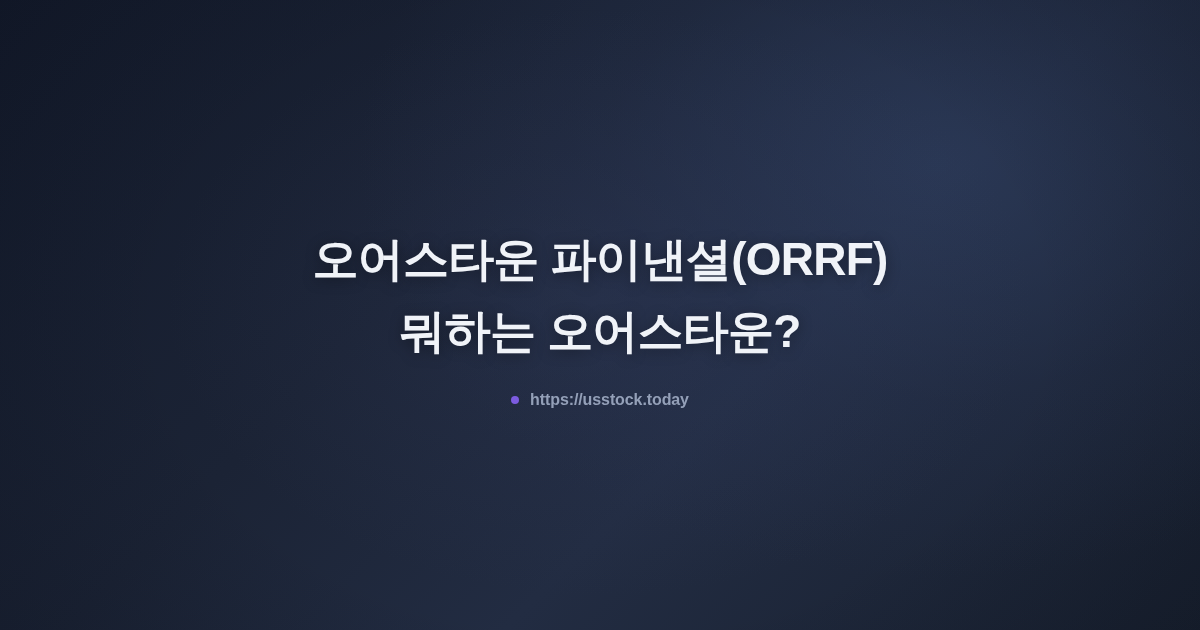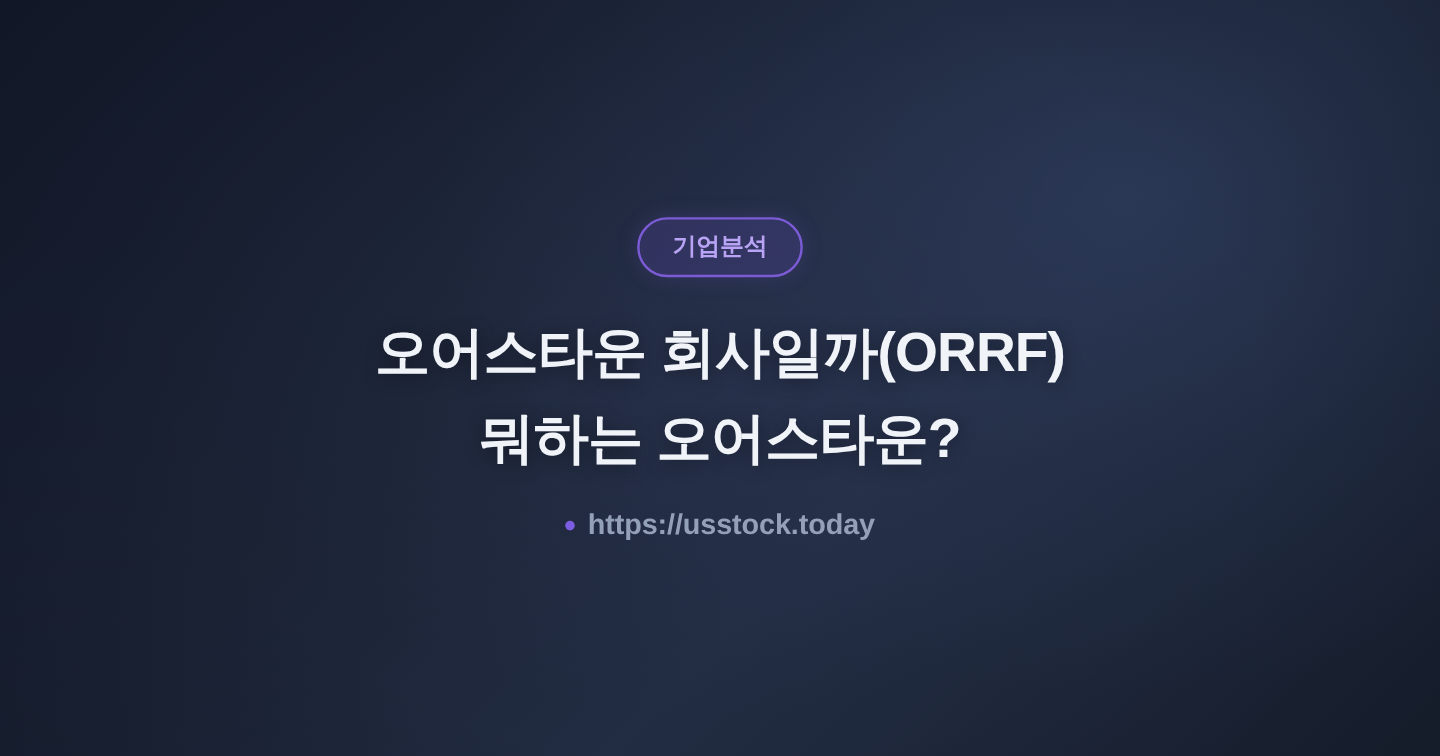--- a/index.html
+++ b/index.html
@@ -115,46 +115,43 @@
 
   .footer-dot {
     width: 8px;
     height: 8px;
     border-radius: 50%;
     background: #7c5ce0;
     flex: 0 0 auto;
   }
 
   .footer-url {
-    font-size: 24px;
+    font-size: 16px;
     font-weight: 700;
     line-height: 1;
     color: #94a0b8;
     letter-spacing: -0.1px;
     white-space: nowrap;
   }
 </style>
 </head>
 <body>
 
 <div id="og-card">
 
   <div class="bg-layer bg-base"></div>
   <div class="bg-layer bg-glow-right"></div>
   <div class="bg-layer bg-glow-center"></div>
   <div class="bg-layer bg-vignette"></div>
 
   <div class="content">
 
-    <div class="badge">
-      <span class="badge-label">기업분석</span>
-    </div>
 
     <h1 class="title">
-      <span class="title-line">오어스타운 회사일까(ORRF)</span>
+      <span class="title-line">오어스타운 파이낸셜(ORRF)</span>
       <span class="title-line">뭐하는 오어스타운?</span>
     </h1>
 
     <div class="footer">
       <span class="footer-dot"></span>
       <span class="footer-url">https://usstock.today</span>
     </div>
 
   </div>
 </div>

